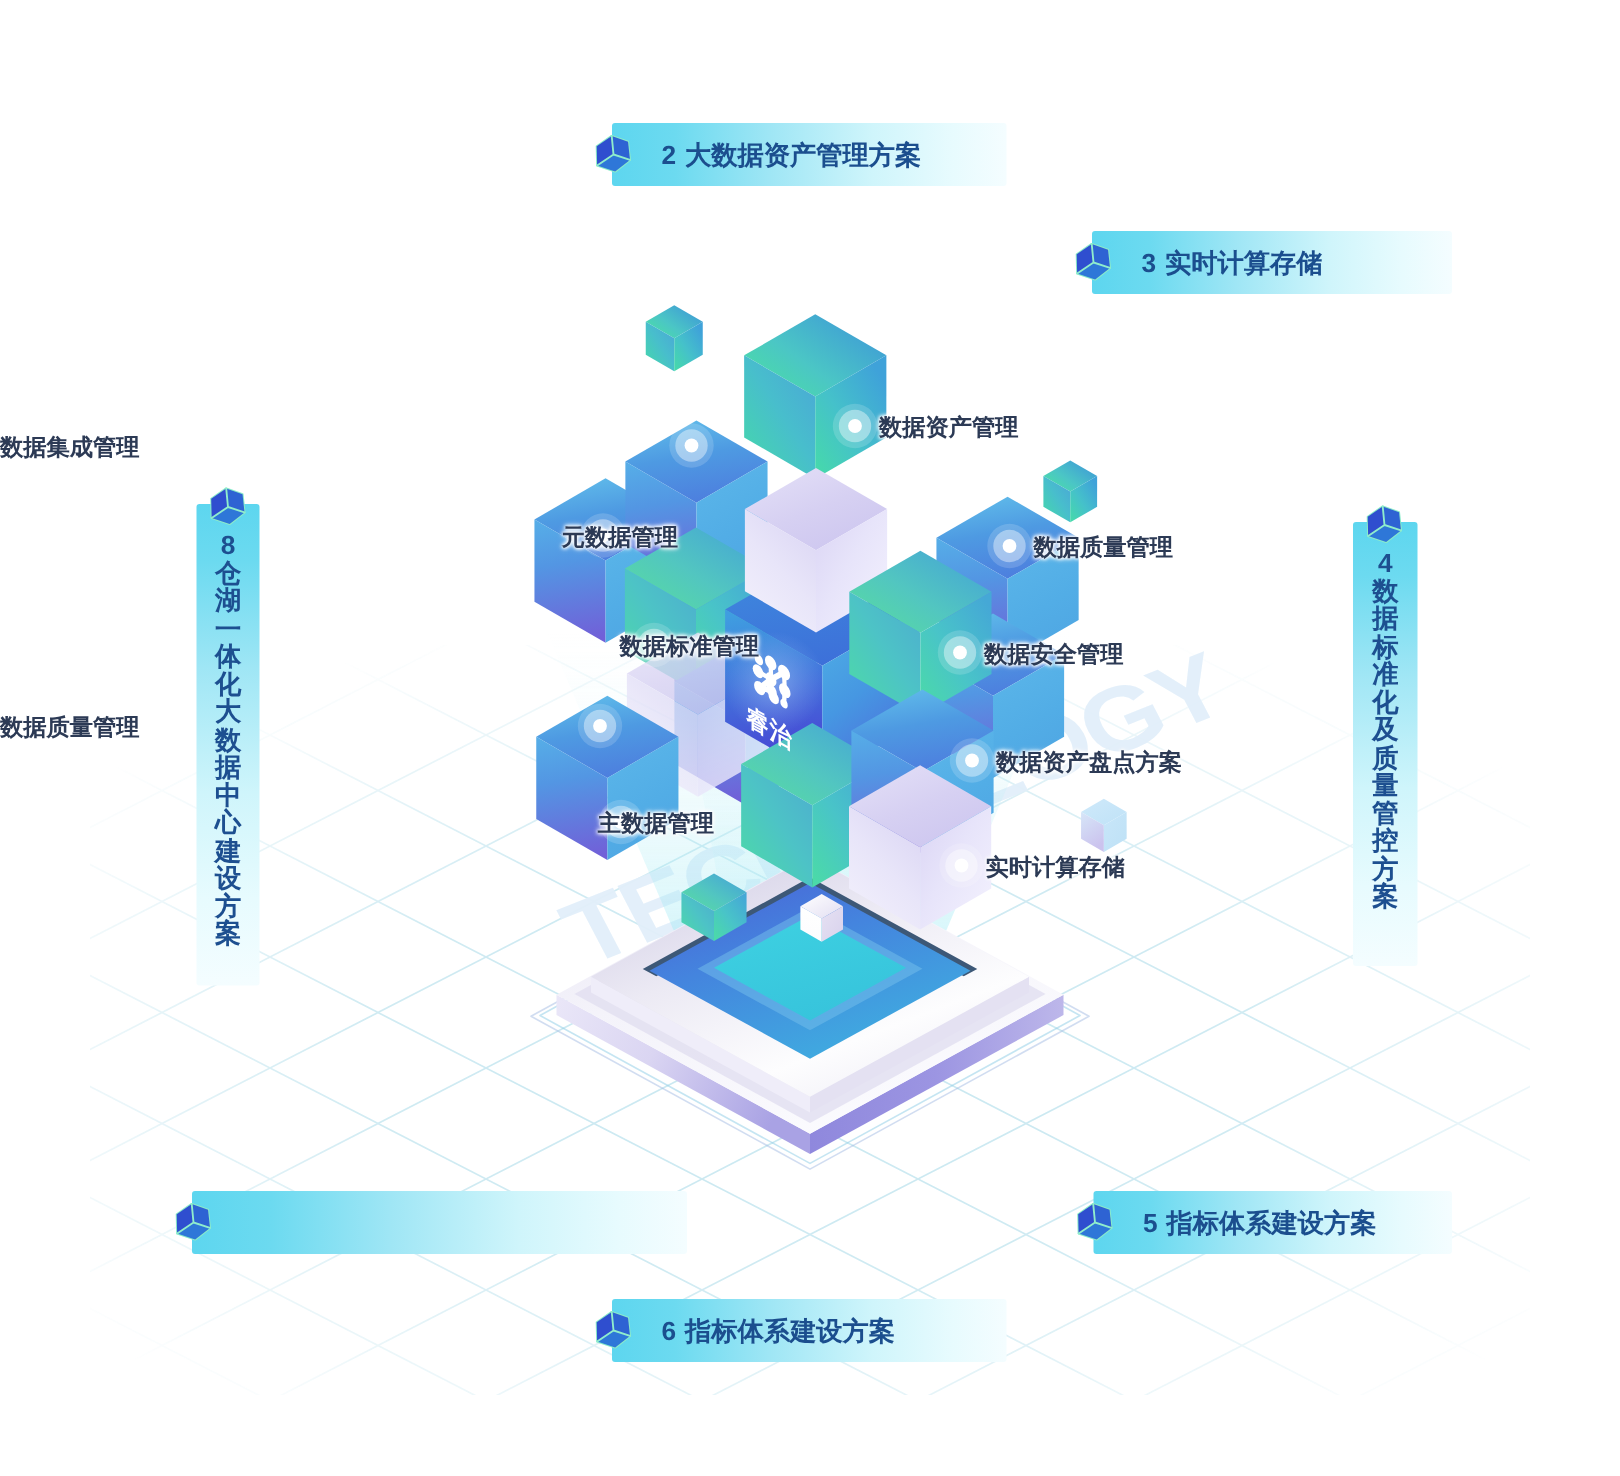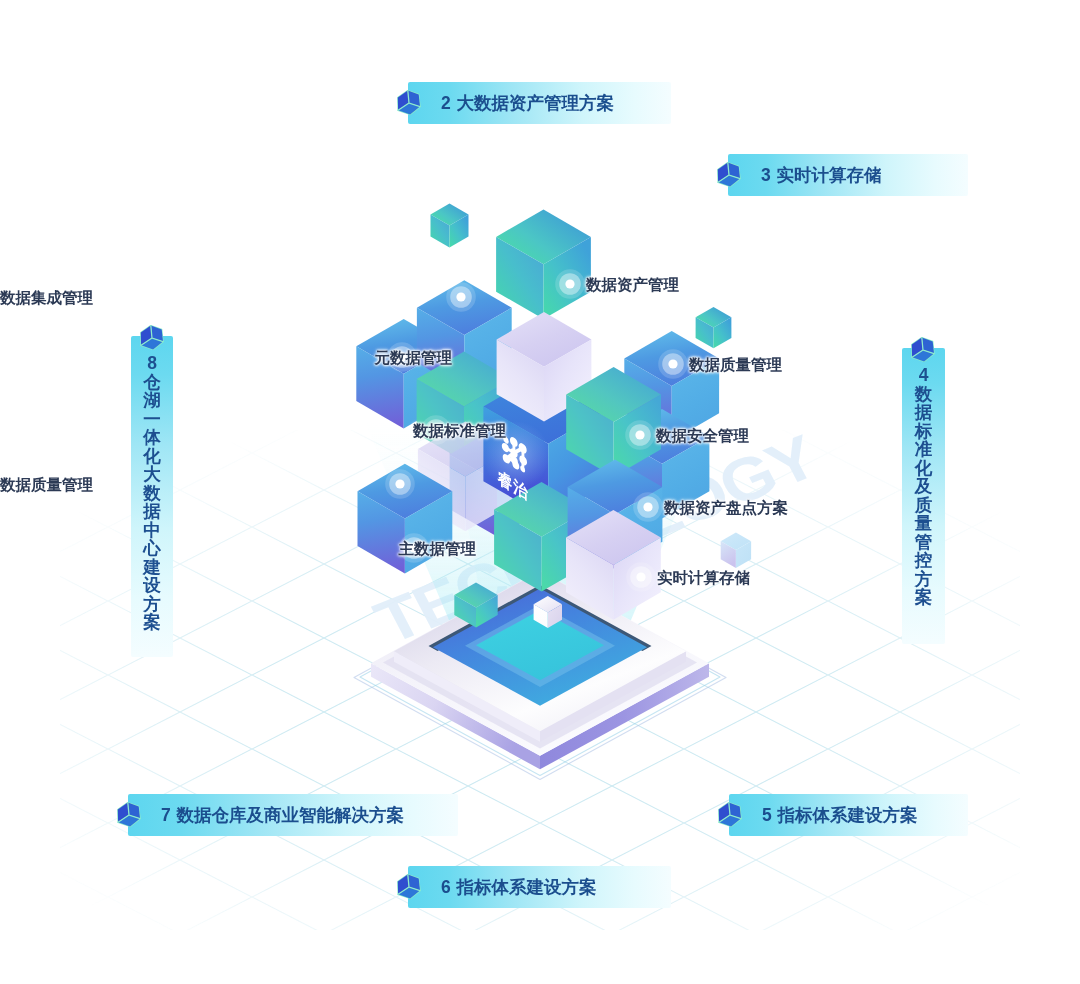--- a/index.html
+++ b/index.html
@@ -459,21 +459,20 @@
       <div class="bar"></div>
       <div class="ic">
         <svg class="cubeicon" width="26.0" height="28.0" viewBox="0 0 26.0 28.0">
           <polygon points="11.80,1.60 22.70,5.50 24.00,17.60 14.10,25.40 2.10,21.30 1.80,8.50" fill="none" stroke="#8BEBC9" stroke-width="1.35" stroke-linejoin="round"></polygon>
           <polygon points="1.80,8.50 11.80,1.60 13.00,14.00 2.10,21.30" fill="#2F4ECF"></polygon>
           <polygon points="11.80,1.60 22.70,5.50 24.00,17.60 13.00,14.00" fill="#2E63D3"></polygon>
           <polygon points="13.00,14.00 24.00,17.60 14.10,25.40 2.10,21.30" fill="#2E77D8"></polygon>
           <path d="M 11.80,1.60 L 13.00,14.00 L 24.00,17.60 M 13.00,14.00 L 2.10,21.30" fill="none" stroke="#8FEDCC" stroke-width="1.25" stroke-linecap="round"></path>
         </svg>
       </div>
-      <div class="lbl"><span>7</span><span class="sp">&nbsp;</span><span>数据仓库及商业智能解决方案</span></div>
     </div>
 <div class="vb" style="left:902px;top:348px;width:43px;height:296px">
       <div class="bar"></div>
       <div class="ic">
         <svg class="cubeicon" width="26.0" height="28.0" viewBox="0 0 26.0 28.0">
           <polygon points="11.80,1.60 22.70,5.50 24.00,17.60 14.10,25.40 2.10,21.30 1.80,8.50" fill="none" stroke="#8BEBC9" stroke-width="1.35" stroke-linejoin="round"></polygon>
           <polygon points="1.80,8.50 11.80,1.60 13.00,14.00 2.10,21.30" fill="#2F4ECF"></polygon>
           <polygon points="11.80,1.60 22.70,5.50 24.00,17.60 13.00,14.00" fill="#2E63D3"></polygon>
           <polygon points="13.00,14.00 24.00,17.60 14.10,25.40 2.10,21.30" fill="#2E77D8"></polygon>
           <path d="M 11.80,1.60 L 13.00,14.00 L 24.00,17.60 M 13.00,14.00 L 2.10,21.30" fill="none" stroke="#8FEDCC" stroke-width="1.25" stroke-linecap="round"></path>

